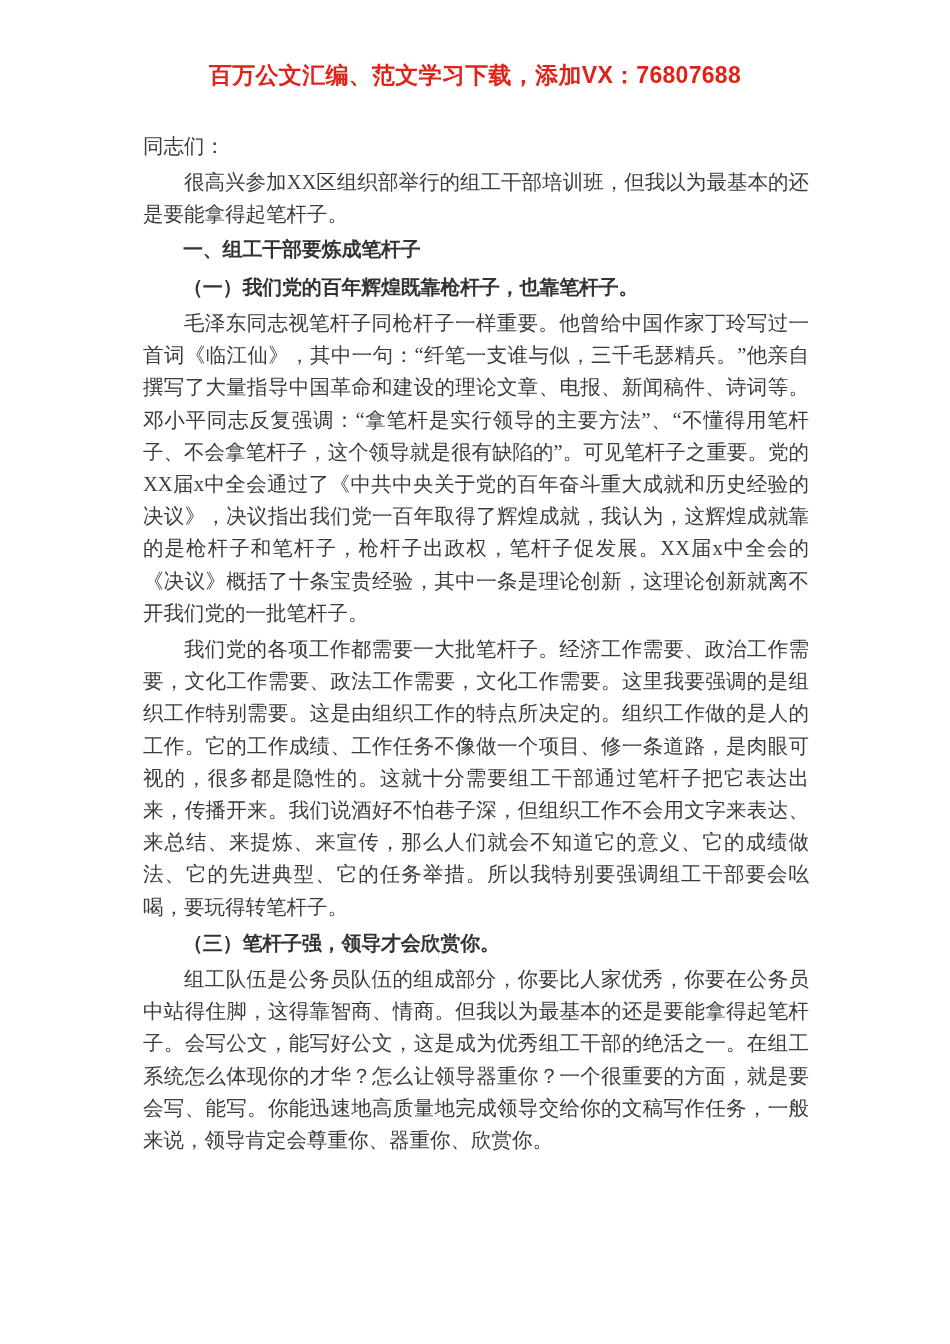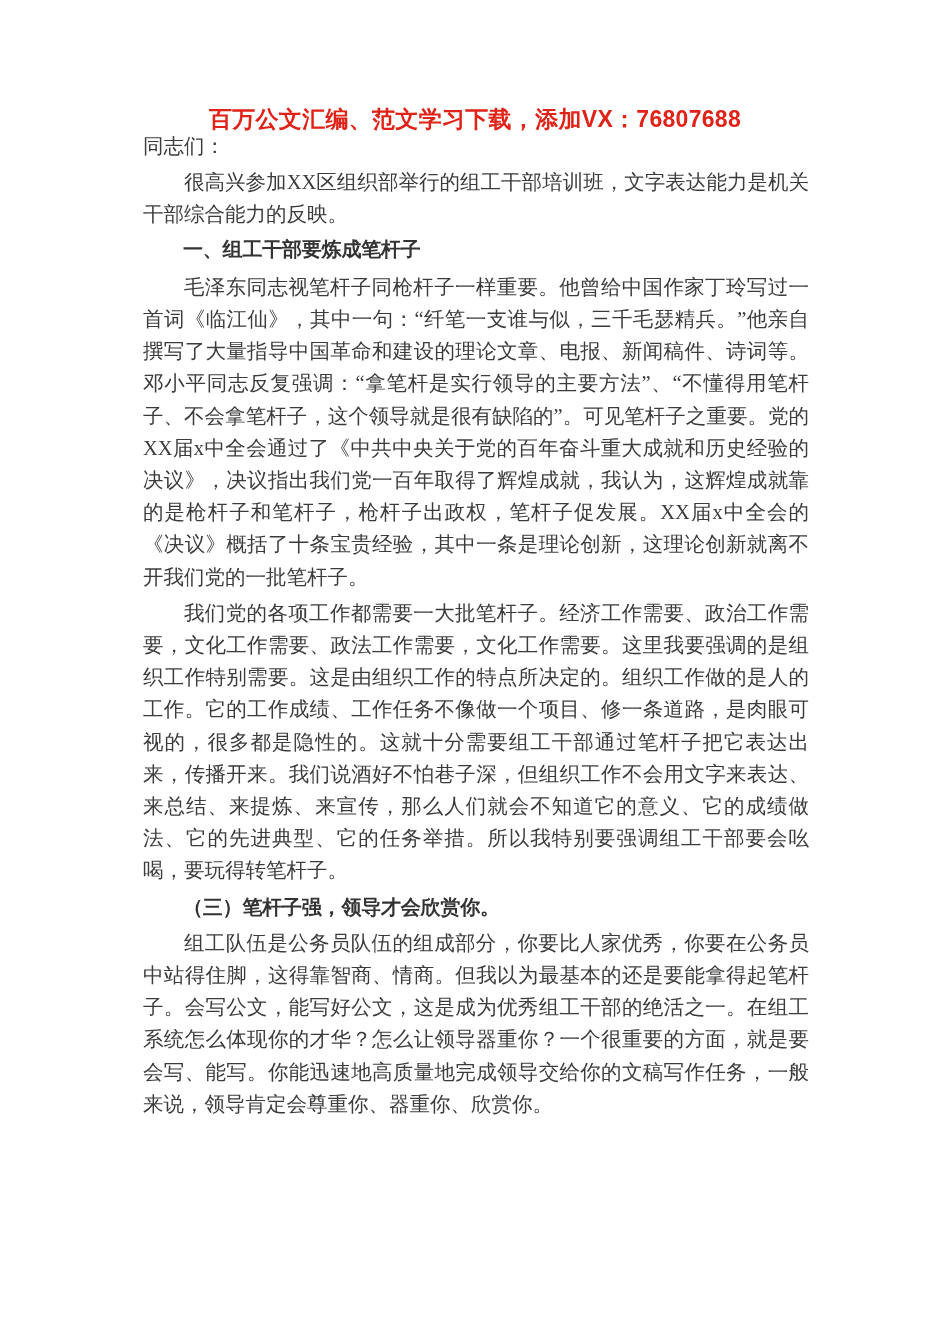--- a/index.html
+++ b/index.html
@@ -21,21 +21,20 @@
     top: 62px;
     width: 950px;
     text-align: center;
     color: #e02318;
     font-family: "Liberation Sans", "DejaVu Sans", sans-serif;
     font-size: 23px;
     font-weight: 700;
     letter-spacing: 0.3px;
     white-space: nowrap;
     line-height: 1.2;
-    margin-top: 44px;
   }
   .doc-body {
     position: absolute;
     left: 139px;
     top: 126px;
     width: 674px;
     font-family: "Liberation Serif", "DejaVu Serif", serif;
     font-size: 20.5px;
     line-height: 32.2px;
     color: #3b3b3b;
@@ -71,21 +70,22 @@
 </style>
 </head>
 <body>
 
 <div class="page">
 
   <div class="watermark-banner" style="color: rgb(224, 35, 24);">百万公文汇编、范文学习下载，添加VX：76807688</div>
 
   <div class="doc-body">
       <p class="p-flush">同志们：</p>
-      <p class="p-indent">很高兴参加XX区组织部举行的组工干部培训班，文字表达能力是机关干部综合能力的反映。</p>
+      <p class="p-indent">很高兴参加XX区组织部举行的组工干部培训班，但我以为最基本的还是要能拿得起笔杆子。</p>
       <p class="p-heading">一、组工干部要炼成笔杆子</p>
+      <p class="p-subheading">（一）我们党的百年辉煌既靠枪杆子，也靠笔杆子。</p>
       <p class="p-indent">毛泽东同志视笔杆子同枪杆子一样重要。他曾给中国作家丁玲写过一首词《临江仙》，其中一句：“纤笔一支谁与似，三千毛瑟精兵。”他亲自撰写了大量指导中国革命和建设的理论文章、电报、新闻稿件、诗词等。邓小平同志反复强调：“拿笔杆是实行领导的主要方法”、“不懂得用笔杆子、不会拿笔杆子，这个领导就是很有缺陷的”。可见笔杆子之重要。党的XX届x中全会通过了《中共中央关于党的百年奋斗重大成就和历史经验的决议》，决议指出我们党一百年取得了辉煌成就，我认为，这辉煌成就靠的是枪杆子和笔杆子，枪杆子出政权，笔杆子促发展。XX届x中全会的《决议》概括了十条宝贵经验，其中一条是理论创新，这理论创新就离不开我们党的一批笔杆子。</p>
       <p class="p-indent">我们党的各项工作都需要一大批笔杆子。经济工作需要、政治工作需要，文化工作需要、政法工作需要，文化工作需要。这里我要强调的是组织工作特别需要。这是由组织工作的特点所决定的。组织工作做的是人的工作。它的工作成绩、工作任务不像做一个项目、修一条道路，是肉眼可视的，很多都是隐性的。这就十分需要组工干部通过笔杆子把它表达出来，传播开来。我们说酒好不怕巷子深，但组织工作不会用文字来表达、来总结、来提炼、来宣传，那么人们就会不知道它的意义、它的成绩做法、它的先进典型、它的任务举措。所以我特别要强调组工干部要会吆喝，要玩得转笔杆子。</p>
       <p class="p-subheading">（三）笔杆子强，领导才会欣赏你。</p>
       <p class="p-indent">组工队伍是公务员队伍的组成部分，你要比人家优秀，你要在公务员中站得住脚，这得靠智商、情商。但我以为最基本的还是要能拿得起笔杆子。会写公文，能写好公文，这是成为优秀组工干部的绝活之一。在组工系统怎么体现你的才华？怎么让领导器重你？一个很重要的方面，就是要会写、能写。你能迅速地高质量地完成领导交给你的文稿写作任务，一般来说，领导肯定会尊重你、器重你、欣赏你。</p>
     </div>
 
 </div>
 
 </body></html>

